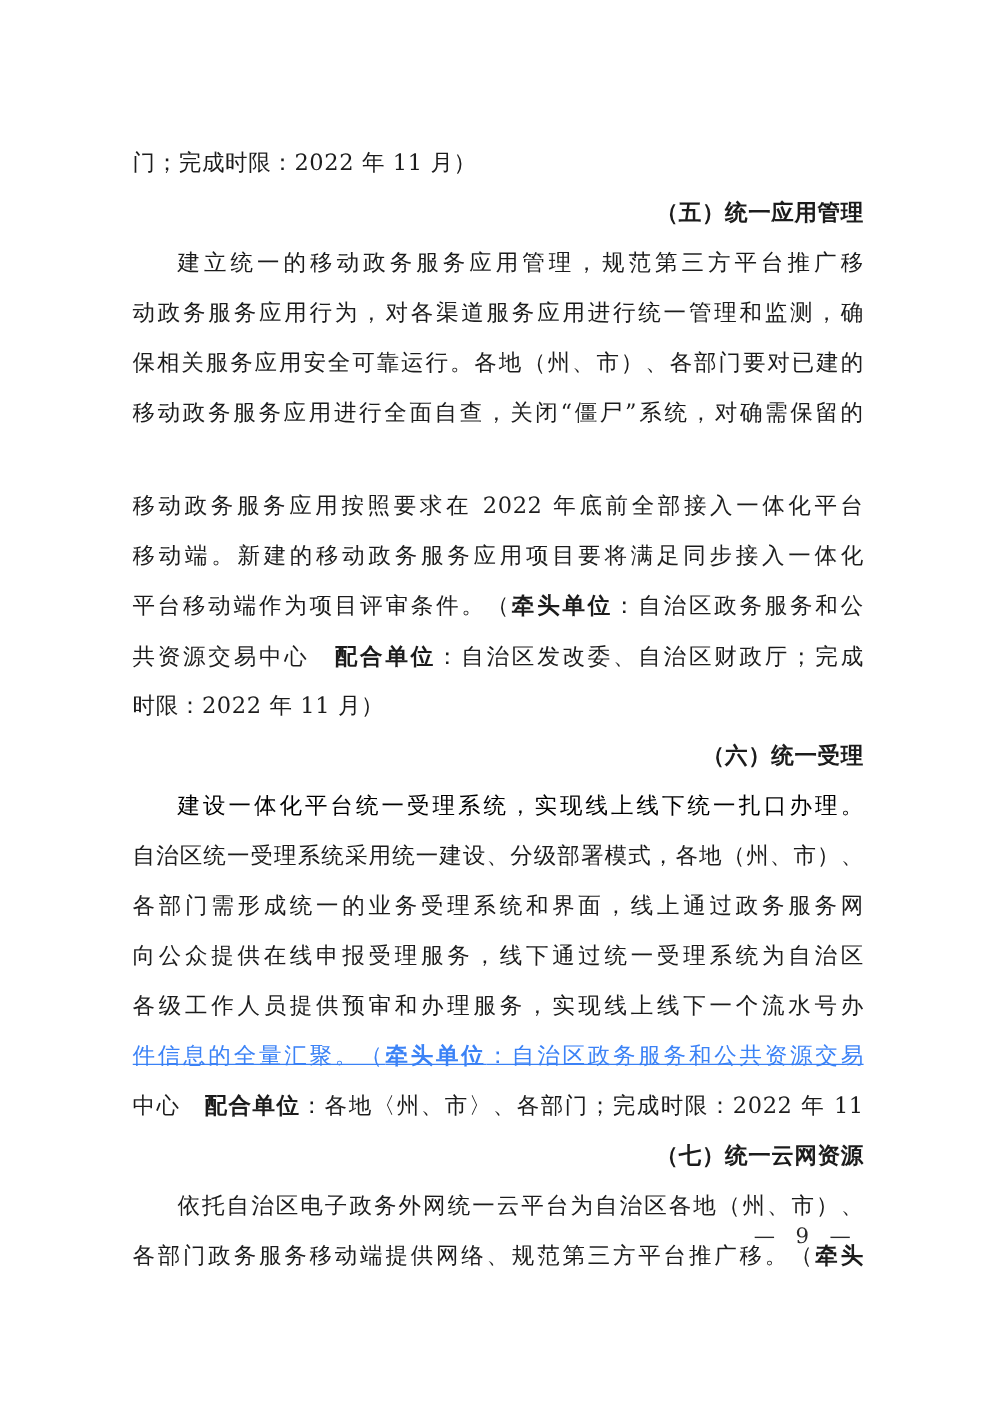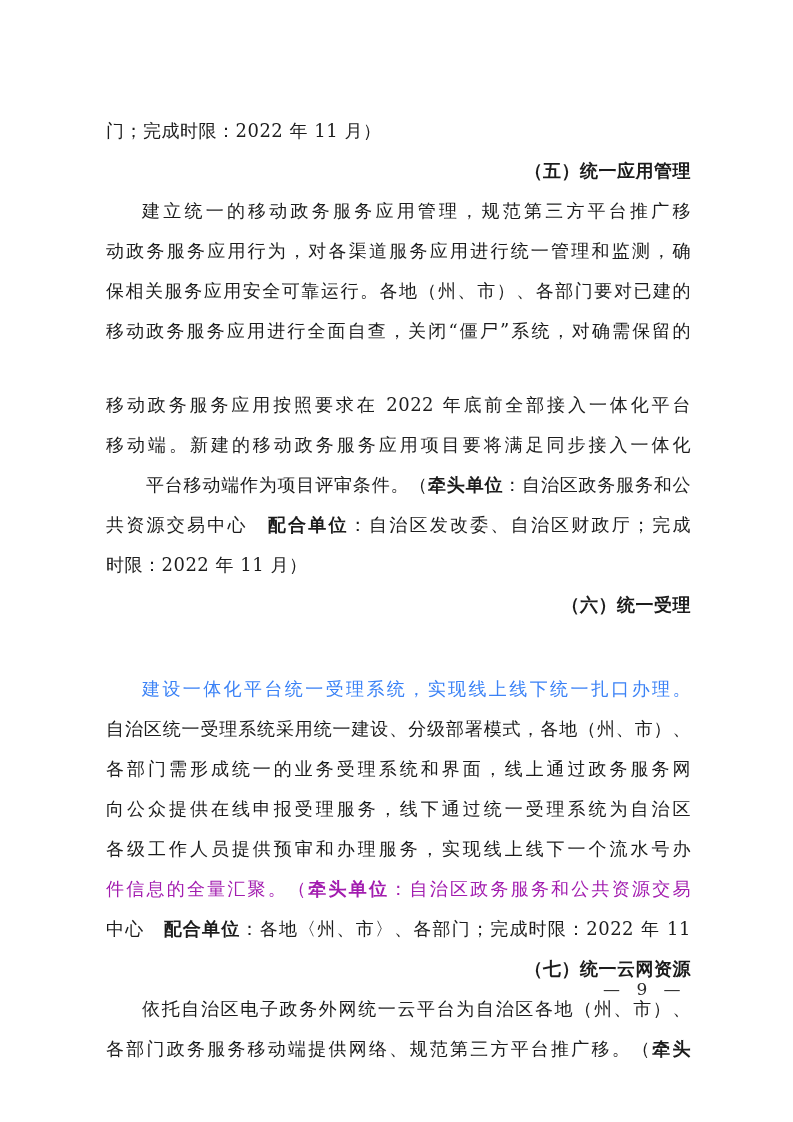--- a/index.html
+++ b/index.html
@@ -69,34 +69,34 @@
       <div class="block heading">
         <div class="line indent" style="color: rgb(28, 28, 28);"><span>（五）统一应用管理</span></div>
       </div>
       <div class="block paragraph">
         <div class="line indent fill" style="color: rgb(28, 28, 28);"><span>建立统一的移动政务服务应用管理，规范第三方平台推广移</span></div>
         <div class="line fill" style="color: rgb(28, 28, 28);"><span>动政务服务应用行为，对各渠道服务应用进行统一管理和监测，确</span></div>
         <div class="line fill" style="color: rgb(28, 28, 28);"><span>保相关服务应用安全可靠运行。各地（州、市）、各部门要对已建的</span></div>
         <div class="line fill" style="color: rgb(28, 28, 28);"><span>移动政务服务应用进行全面自查，关闭“僵尸”系统，对确需保留的</span></div>
         <div class="line fill" style="color: rgb(28, 28, 28); margin-top: 34px;"><span>移动政务服务应用按照要求在 2022 年底前全部接入一体化平台</span></div>
         <div class="line fill" style="color: rgb(28, 28, 28);"><span>移动端。新建的移动政务服务应用项目要将满足同步接入一体化</span></div>
-        <div class="line fill" style="color: rgb(28, 28, 28); margin-left: 40px;"><span>平台移动端作为项目评审条件。（</span><b>牵头单位</b><span>：自治区政务服务和公</span></div>
+        <div class="line fill" style="color: rgb(28, 28, 28);"><span>平台移动端作为项目评审条件。（</span><b>牵头单位</b><span>：自治区政务服务和公</span></div>
         <div class="line fill" style="color: rgb(28, 28, 28); font-family: Liberation Serif, serif;"><span>共资源交易中心　</span><b>配合单位</b><span>：自治区发改委、自治区财政厅；完成</span></div>
         <div class="line" style="color: rgb(28, 28, 28);"><span>时限：2022 年 11 月）</span></div>
       </div>
       <div class="block heading">
         <div class="line indent" style="color: rgb(28, 28, 28);"><span>（六）统一受理</span></div>
       </div>
       <div class="block paragraph">
-        <div class="line indent fill" style="color: #3b82f6; margin-top: 44px;"><span>建设一体化平台统一受理系统，实现线上线下统一扎口办理。</span></div>
+        <div class="line indent fill" style="color: #000000;"><span>建设一体化平台统一受理系统，实现线上线下统一扎口办理。</span></div>
         <div class="line fill" style="color: rgb(28, 28, 28);"><span>自治区统一受理系统采用统一建设、分级部署模式，各地（州、市）、</span></div>
         <div class="line fill" style="color: rgb(28, 28, 28);"><span>各部门需形成统一的业务受理系统和界面，线上通过政务服务网</span></div>
         <div class="line fill" style="color: rgb(28, 28, 28);"><span>向公众提供在线申报受理服务，线下通过统一受理系统为自治区</span></div>
         <div class="line fill" style="color: rgb(28, 28, 28);"><span>各级工作人员提供预审和办理服务，实现线上线下一个流水号办</span></div>
-        <div class="line fill" style="color: #a21caf;"><span>件信息的全量汇聚。（</span><b>牵头单位</b><span>：自治区政务服务和公共资源交易</span></div>
+        <div class="line fill" style="color: #3b82f6; text-decoration: underline;"><span>件信息的全量汇聚。（</span><b>牵头单位</b><span>：自治区政务服务和公共资源交易</span></div>
         <div class="line fill" style="color: rgb(28, 28, 28);"><span>中心　</span><b>配合单位</b><span>：各地〈州、市〉、各部门；完成时限：2022 年 11 月）</span></div>
       </div>
       <div class="block heading">
         <div class="line indent" style="color: rgb(28, 28, 28);"><span>（七）统一云网资源</span></div>
       </div>
       <div class="block paragraph">
         <div class="line indent fill" style="color: rgb(28, 28, 28);"><span>依托自治区电子政务外网统一云平台为自治区各地（州、市）、</span></div>
         <div class="line fill" style="color: rgb(28, 28, 28);"><span>各部门政务服务移动端提供网络、规范第三方平台推广移。（</span><b>牵头</b></div>
       </div>
     </div>

